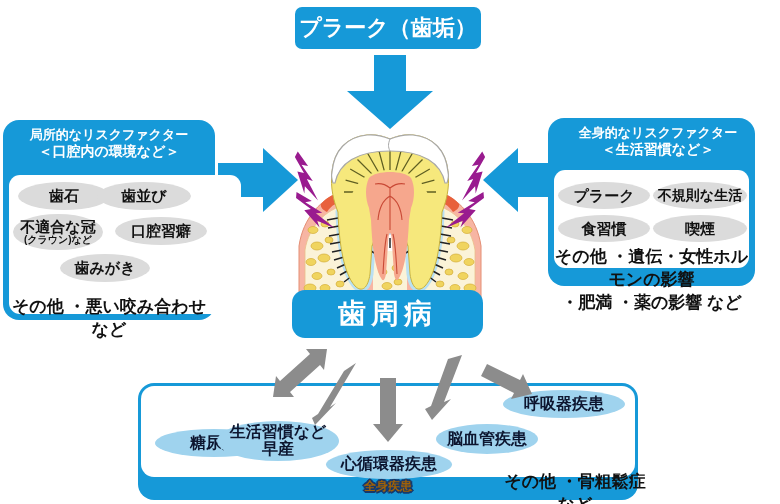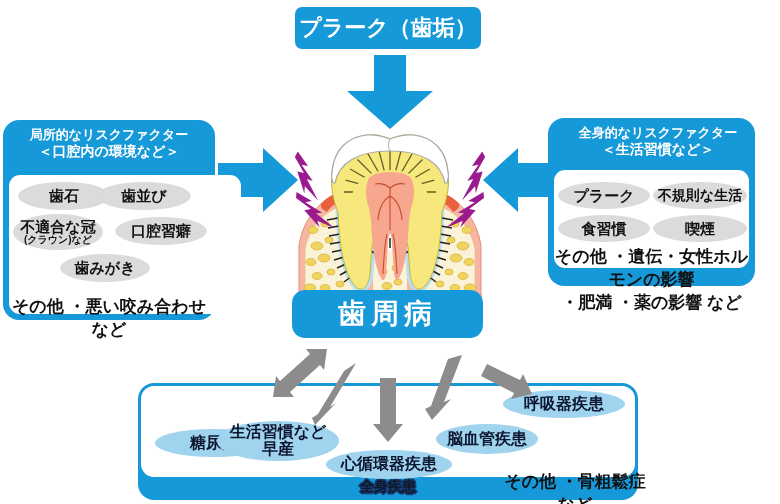--- a/index.html
+++ b/index.html
@@ -32,21 +32,21 @@
     position:absolute;border-radius:50%;display:flex;flex-direction:column;align-items:center;justify-content:center;
     text-align:center;line-height:1.05;
   }
   .gray-e{background:var(--ellipse_gray);color:#111;font-size:15px;}
   .blue-e{background:var(--light_blue);color:#0D1630;font-size:16px;z-index:3;}
   .sub-line{font-size:10px;}
   .note{position:absolute;font-size:17px;color:#111;text-align:center;line-height:1.35;}
   .bottombox{left:138px;top:383px;width:500px;height:117px;background:var(--primary_blue);border-radius:16px;z-index:2;}
   .bottom-inner{left:141px;top:386px;width:494px;height:91px;background:#fff;border-radius:13px;z-index:2;}
   .band-label{
-    left:138px;top:478px;width:500px;text-align:center;font-size:14px;color:#0f172a;z-index:3;
+    left:138px;top:478px;width:500px;text-align:center;font-size:12px;color:#a16207;z-index:3;
     text-shadow:-1px -1px 0 var(--band_outline),1px -1px 0 var(--band_outline),-1px 1px 0 var(--band_outline),
                  1px 1px 0 var(--band_outline),0 2px 0 var(--band_outline),0 -2px 0 var(--band_outline),
                  2px 0 0 var(--band_outline),-2px 0 0 var(--band_outline);
   }
   svg{display:block;}
   .blue-fill{fill:var(--primary_blue);}
   .gray-fill{fill:var(--arrow_gray);}
 </style>
 </head>
 <body>

